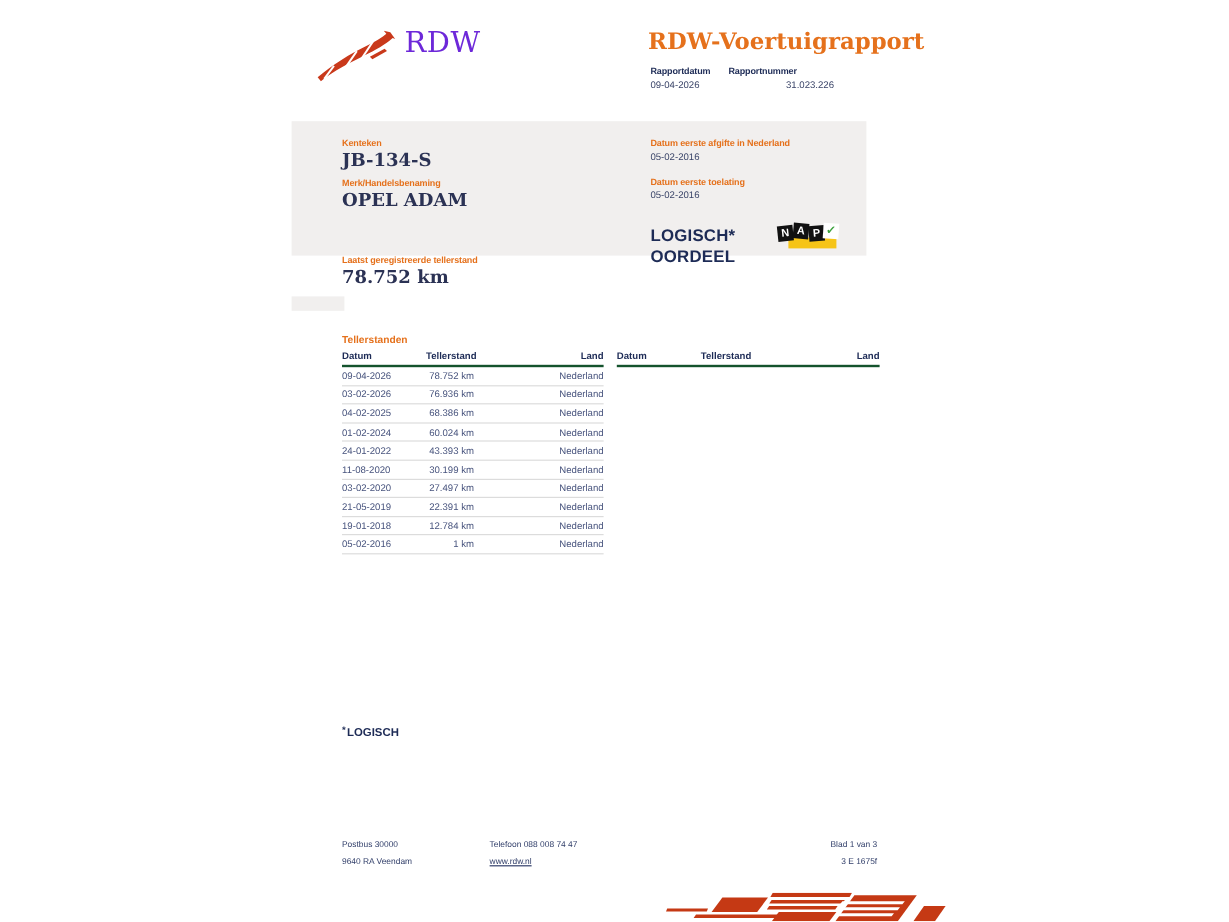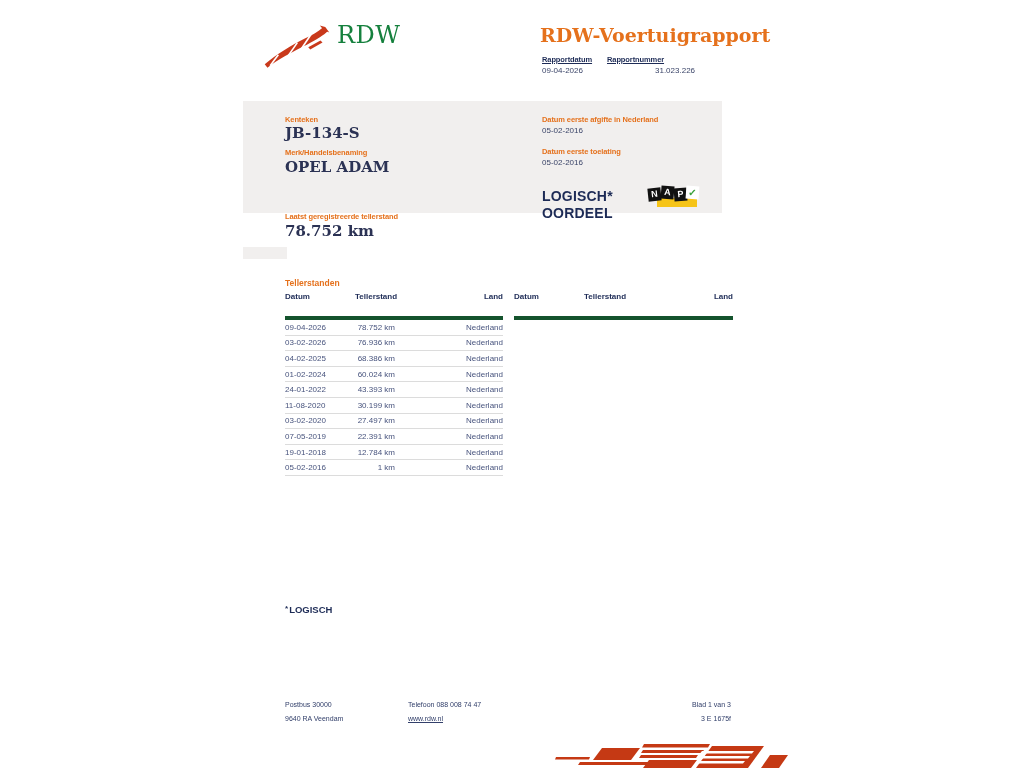--- a/index.html
+++ b/index.html
@@ -2,24 +2,24 @@
 <html><head>
 <meta charset="utf-8">
 <style>
   html,body{margin:0;padding:0;background:#ffffff;}
   .page{position:relative;width:1024px;height:768px;background:#fff;overflow:hidden;
         font-family:"Liberation Sans",sans-serif;}
   .abs{position:absolute;}
 
   
   .logo-text{left:337px;top:21px;font-family:"DejaVu Serif",serif;font-size:24px;
-             color:#15803d;letter-spacing:.5px;}
+             color:#6d28d9;letter-spacing:.5px;}
   .doc-title{left:540px;top:24px;font-family:"DejaVu Serif",serif;font-weight:bold;
              font-size:19px;color:#e5711c;}
-  .meta-label{font-size:7.5px;font-weight:bold;color:#1d2b56;letter-spacing:-.1px;text-decoration:underline;}
+  .meta-label{font-size:7.5px;font-weight:bold;color:#1d2b56;letter-spacing:-.1px;}
   .meta-value{font-size:8px;color:#3a4468;}
 
   
   .summary-box{left:243px;top:101px;width:479px;height:112px;background:#f1efee;}
   .summary-tab{left:243px;top:247px;width:44px;height:12px;background:#f1efee;}
   .f-label{font-size:7.5px;font-weight:bold;color:#e5711c;letter-spacing:-.1px;}
   .f-serif{font-family:"DejaVu Serif",serif;font-size:15px;color:#2b3254;font-weight:bold;}
   .f-value{font-size:8px;color:#3a4468;}
   .verdict{font-size:14px;font-weight:bold;color:#1d2b56;line-height:17px;letter-spacing:.2px;}
 
@@ -29,22 +29,22 @@
   .nap-tile{position:absolute;width:13px;height:13px;background:#111111;color:#ffffff;
             font-size:9px;font-weight:bold;text-align:center;line-height:13px;}
   .nap-check{position:absolute;width:13px;height:13px;background:#ffffff;color:#3ca23c;
              font-size:10px;font-weight:bold;text-align:center;line-height:13px;}
 
   
   .section-title{left:285px;top:278px;font-size:8.5px;font-weight:bold;color:#e5711c;}
   .otable{position:absolute;top:292px;}
   .otable.left{left:285px;width:218px;}
   .otable.right{left:514px;width:219px;}
-  .thead{display:grid;grid-template-columns:70px 40px 1fr;padding-bottom:15px;
-         border-bottom:4px solid #14532d;font-size:8px;font-weight:bold;color:#1d2b56;}
+  .thead{display:grid;grid-template-columns:70px 40px 1fr;padding-bottom:3px;
+         border-bottom:2px solid #14532d;font-size:8px;font-weight:bold;color:#1d2b56;}
   .thead .c3{text-align:right;}
   .tr{display:grid;grid-template-columns:70px 40px 1fr;height:14.6px;align-items:center;
       border-bottom:1px solid #dcdcdc;font-size:8px;color:#47537d;}
   .tr .c2{text-align:right;}
   .tr .c3{text-align:right;}
 
   
   .fn-title{left:285px;top:604px;font-size:9.5px;font-weight:bold;color:#1d2b56;}
   .fn-star{font-size:8px;vertical-align:2px;margin-right:1px;}
   .fn-text{left:285px;top:620px;width:424px;font-size:8px;line-height:13px;color:#e5711c;}
@@ -149,21 +149,21 @@
       <span class="c1">11-08-2020</span>
       <span class="c2">30.199 km</span>
       <span class="c3">Nederland</span>
     </div>
     <div class="tr">
       <span class="c1">03-02-2020</span>
       <span class="c2">27.497 km</span>
       <span class="c3">Nederland</span>
     </div>
     <div class="tr">
-      <span class="c1">07-05-2019</span>
+      <span class="c1">21-05-2019</span>
       <span class="c2">22.391 km</span>
       <span class="c3">Nederland</span>
     </div>
     <div class="tr">
       <span class="c1">19-01-2018</span>
       <span class="c2">12.784 km</span>
       <span class="c3">Nederland</span>
     </div>
     <div class="tr">
       <span class="c1">05-02-2016</span>

